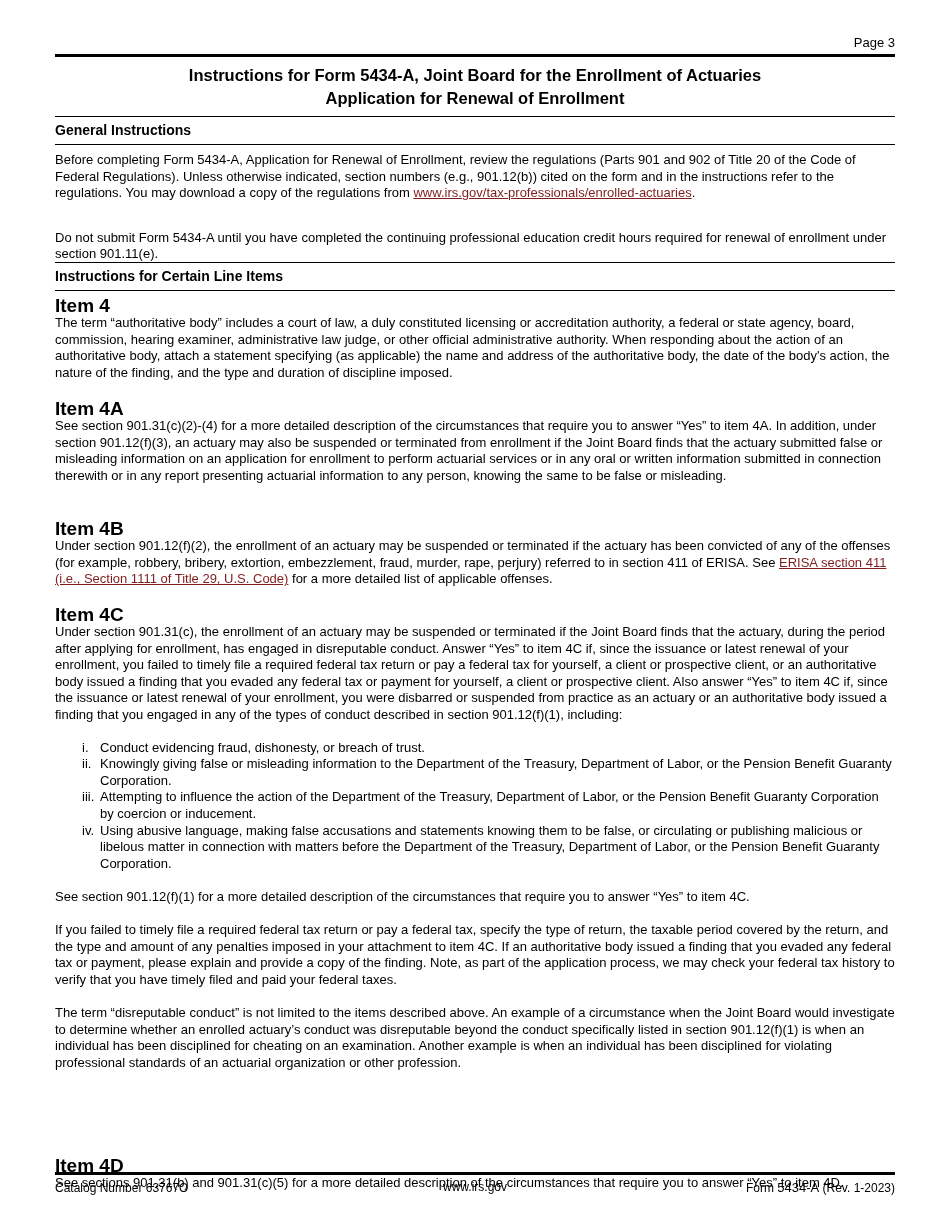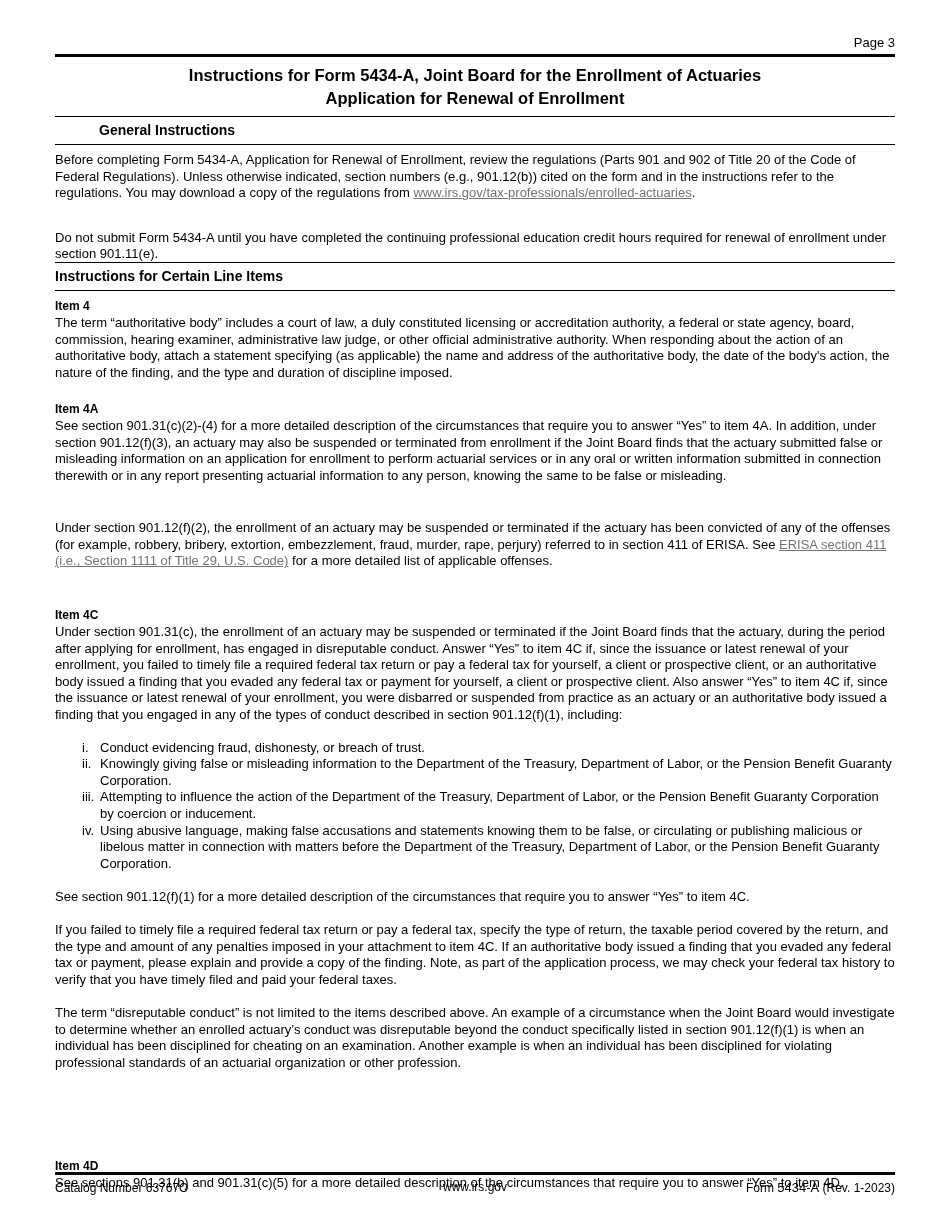--- a/index.html
+++ b/index.html
@@ -63,25 +63,25 @@
       left: 0;
       width: 840px;
       font-size: 13px;
       line-height: 16.6px;
     }
     .block p {
       margin: 0;
     }
     .item-title {
       font-weight: bold;
-      font-size: 12px;
+      font-size: 19px;
       line-height: 18px;
     }
     a.link {
-      color: #737373;
+      color: #7f1d1d;
       text-decoration: underline;
     }
     ol.roman {
       list-style: none;
       margin: 0;
       padding: 0 0 0 27px;
     }
     ol.roman li {
       position: relative;
       padding-left: 18px;
@@ -127,21 +127,21 @@
 
   <div class="page-num">Page 3</div>
   <div class="top-rule"></div>
 
   <div class="title">
     <div>Instructions for Form 5434-A, Joint Board for the Enrollment of Actuaries</div>
     <div>Application for Renewal of Enrollment</div>
   </div>
 
   <div class="rule" style="top:116px;"></div>
-  <div class="section-head" style="top:122px;margin-left:44px;">General Instructions</div>
+  <div class="section-head" style="top:122px;">General Instructions</div>
   <div class="rule" style="top:144px;"></div>
 
   <div class="block" style="top:152px;">
     <p><span>Before completing Form 5434-A, Application for Renewal of Enrollment, review the regulations (Parts 901 and 902 of Title 20 of the Code of Federal Regulations). Unless otherwise indicated, section numbers (e.g., 901.12(b)) cited on the form and in the instructions refer to the regulations. You may download a copy of the regulations from </span><a class="link" href="#">www.irs.gov/tax-professionals/enrolled-actuaries</a><span>.</span></p>
     <p style="margin-top:28px;">Do not submit Form 5434-A until you have completed the continuing professional education credit hours required for renewal of enrollment under section 901.11(e).</p>
   </div>
 
   <div class="rule" style="top:262px;"></div>
   <div class="section-head" style="top:268px;">Instructions for Certain Line Items</div>
   <div class="rule" style="top:290px;"></div>
@@ -150,20 +150,21 @@
     <div class="item-title">Item 4</div>
     <p>The term “authoritative body” includes a court of law, a duly constituted licensing or accreditation authority, a federal or state agency, board, commission, hearing examiner, administrative law judge, or other official administrative authority. When responding about the action of an authoritative body, attach a statement specifying (as applicable) the name and address of the authoritative body, the date of the body's action, the nature of the finding, and the type and duration of discipline imposed.</p>
   </div>
 
   <div class="block" style="top:400px;">
     <div class="item-title">Item 4A</div>
     <p>See section 901.31(c)(2)-(4) for a more detailed description of the circumstances that require you to answer “Yes” to item 4A. In addition, under section 901.12(f)(3), an actuary may also be suspended or terminated from enrollment if the Joint Board finds that the actuary submitted false or misleading information on an application for enrollment to perform actuarial services or in any oral or written information submitted in connection therewith or in any report presenting actuarial information to any person, knowing the same to be false or misleading.</p>
   </div>
 
   <div class="block" style="top:520px;">
+    <div class="item-title">Item 4B</div>
     <p><span>Under section 901.12(f)(2), the enrollment of an actuary may be suspended or terminated if the actuary has been convicted of any of the offenses (for example, robbery, bribery, extortion, embezzlement, fraud, murder, rape, perjury) referred to in section 411 of ERISA.  See </span><a class="link" href="#">ERISA section 411 (i.e., Section 1111 of Title 29, U.S. Code)</a><span> for a more detailed list of applicable offenses.</span></p>
   </div>
 
   <div class="block" style="top:606px;">
     <div class="item-title">Item 4C</div>
     <p>Under section 901.31(c), the enrollment of an actuary may be suspended or terminated if the Joint Board finds that the actuary, during the period after applying for enrollment, has engaged in disreputable conduct. Answer “Yes” to item 4C if, since the issuance or latest renewal of your enrollment, you failed to timely file a required federal tax return or pay a federal tax for yourself, a client or prospective client, or an authoritative body issued a finding that you evaded any federal tax or payment for yourself, a client or prospective client. Also answer “Yes” to item 4C if, since the issuance or latest renewal of your enrollment, you were disbarred or suspended from practice as an actuary or an authoritative body issued a finding that you engaged in any of the types of conduct described in section 901.12(f)(1), including:</p>
 
     <ol class="roman" style="margin-top:16px;">
       <li><span class="num">i.</span><span>Conduct evidencing fraud, dishonesty, or breach of trust.</span></li>
       <li><span class="num">ii.</span><span>Knowingly giving false or misleading information to the Department of the Treasury, Department of Labor, or the Pension Benefit Guaranty Corporation.</span></li>

